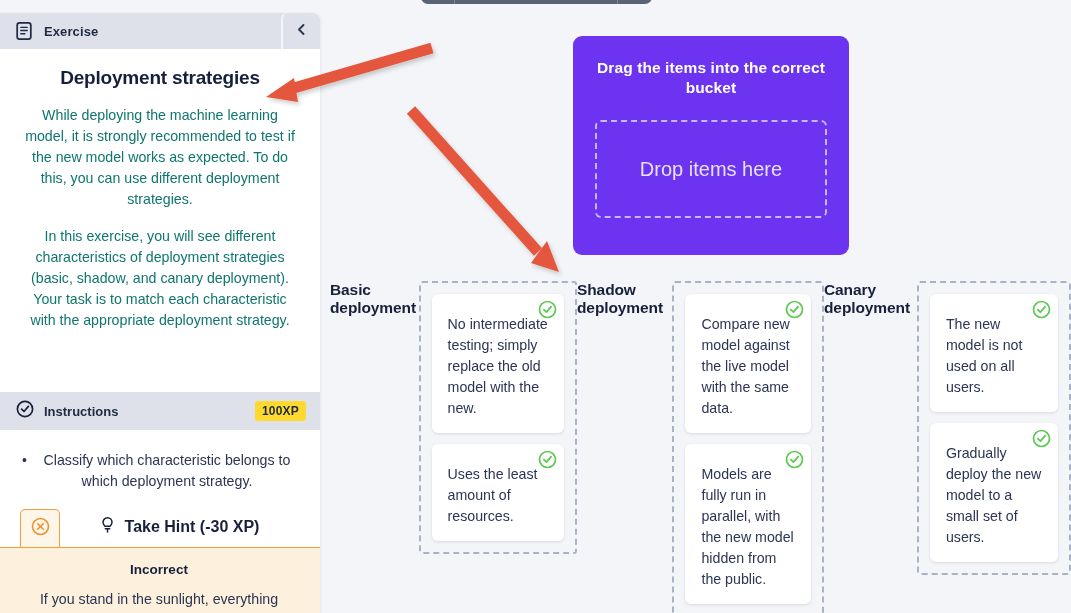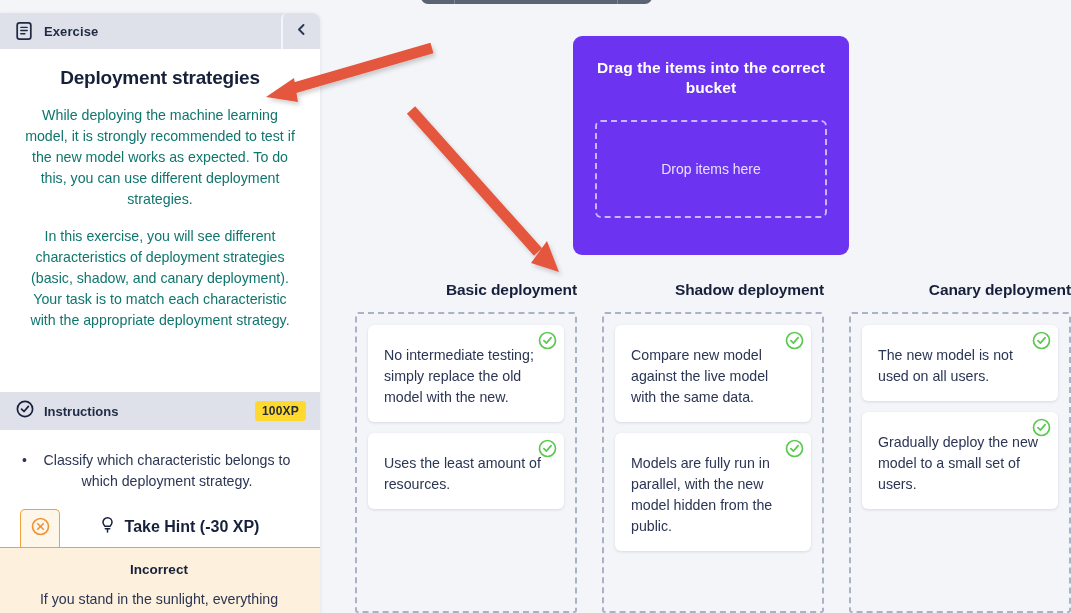--- a/index.html
+++ b/index.html
@@ -140,28 +140,28 @@
   .drag-title {
     color: #ffffff; font-size: 15.5px; font-weight: bold;
     line-height: 20px; letter-spacing: .1px;
   }
   .drop-zone {
     margin-top: 22px; height: 98px;
     border: 2px dashed #cbb6fb;
     border-radius: 6px;
     display: flex; align-items: center; justify-content: center;
   }
-  .drop-zone-label { color: #e8e0fd; font-size: 14px; }
+  .drop-zone-label { color: #e8e0fd; font-size: 20px; }
 
   .columns {
     position: absolute; left: 330px; top: 281px;
     width: 741px; height: 332px;
     display: flex; gap: 0;
   }
-  .col { width: 247px; display: flex; flex-direction: column; align-items: flex-end; }
+  .col { width: 247px; display: flex; flex-direction: row; align-items: flex-start; }
   .col-title {
     font-size: 15.5px; font-weight: bold; color: #16203a;
     letter-spacing: -.1px; margin-bottom: 13px;
   }
   .bucket {
     width: 222px; flex: 1 1 auto;
     border: 2px dashed #a9b2c6;
     border-radius: 3px;
     padding: 11px;
     display: flex; flex-direction: column; gap: 11px;

